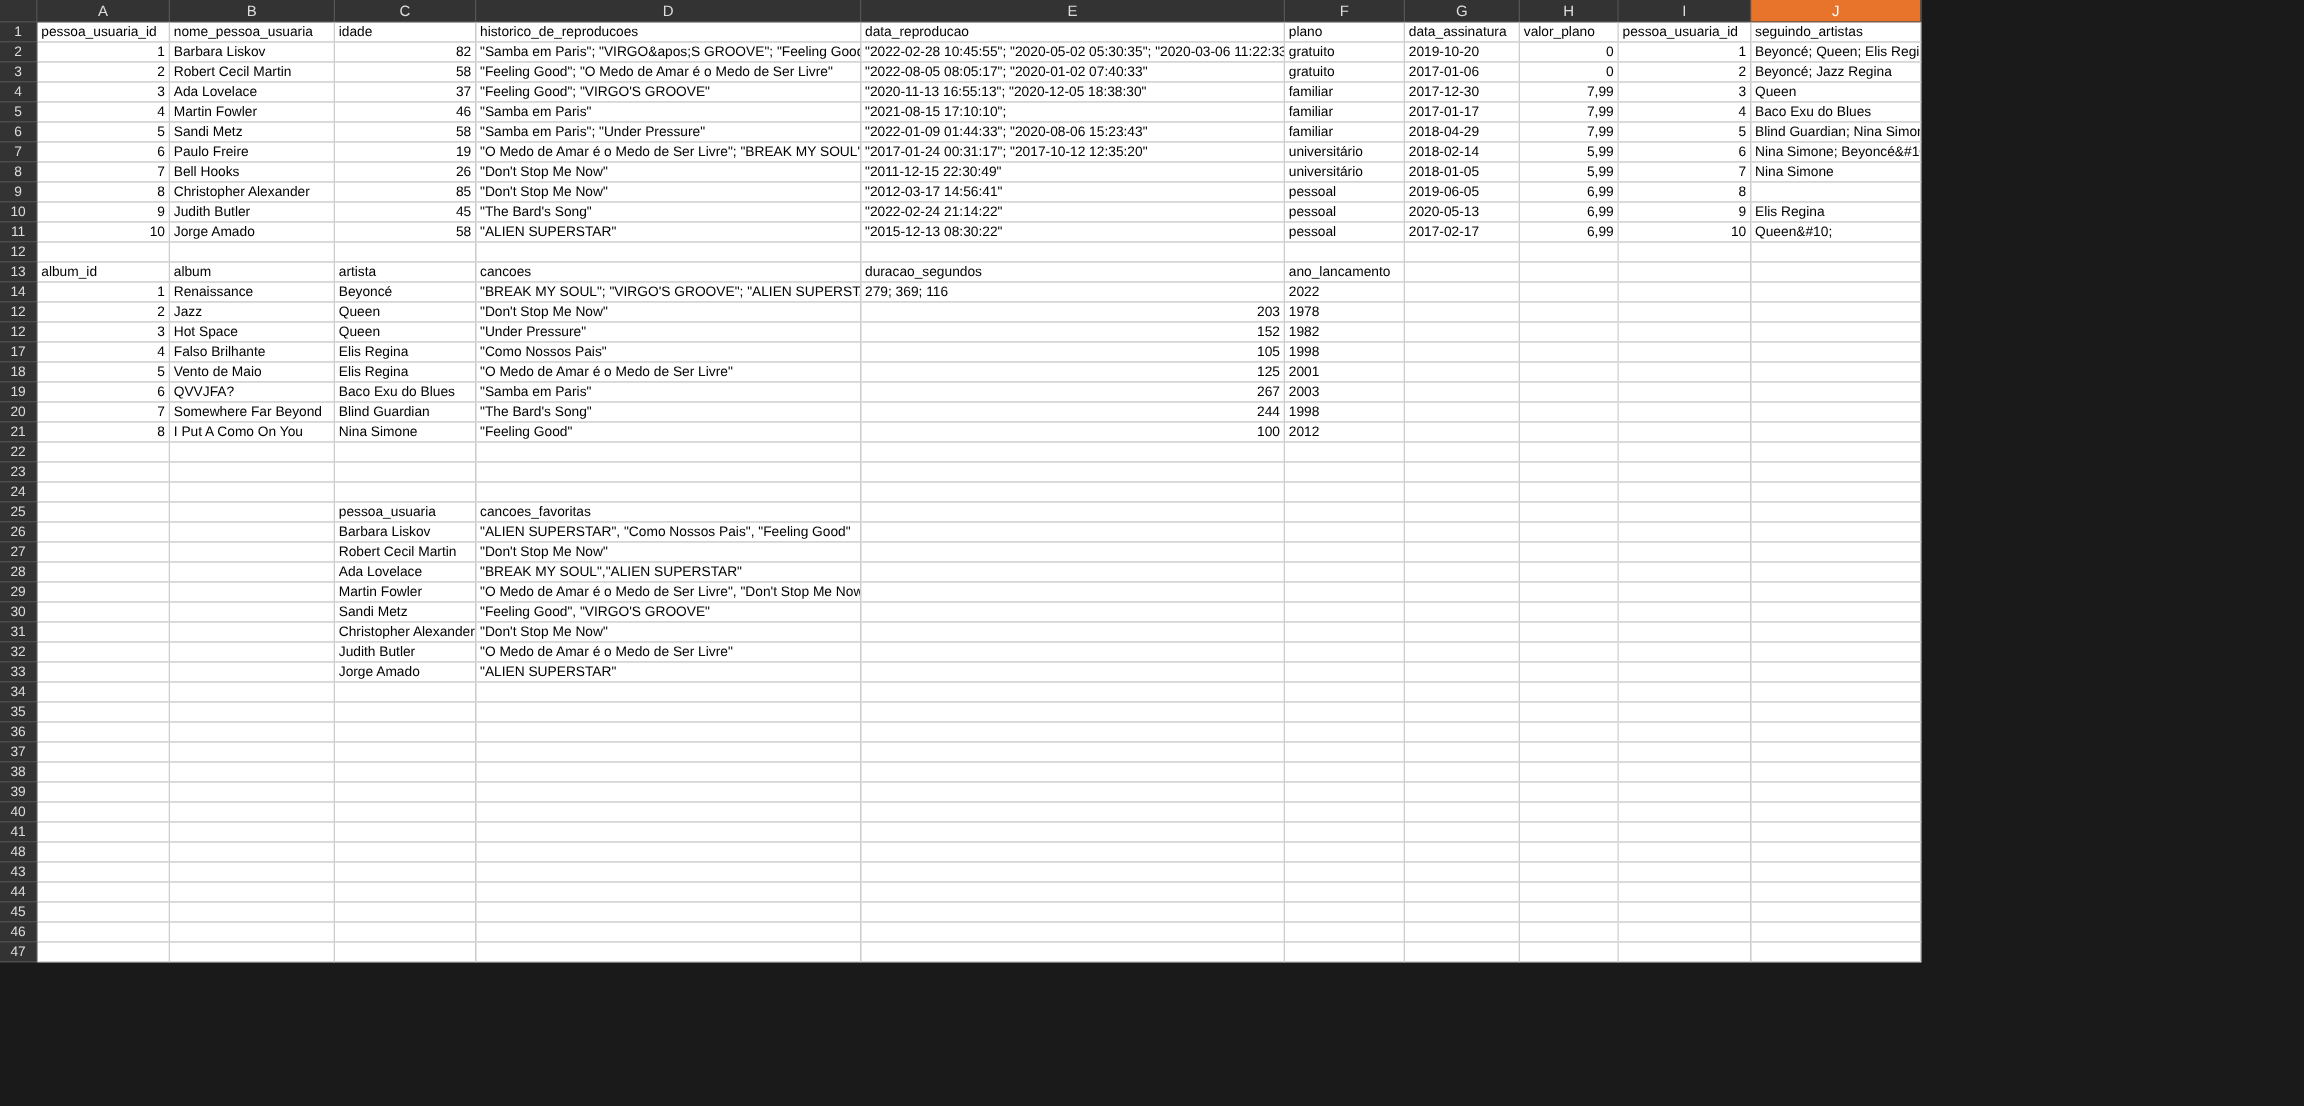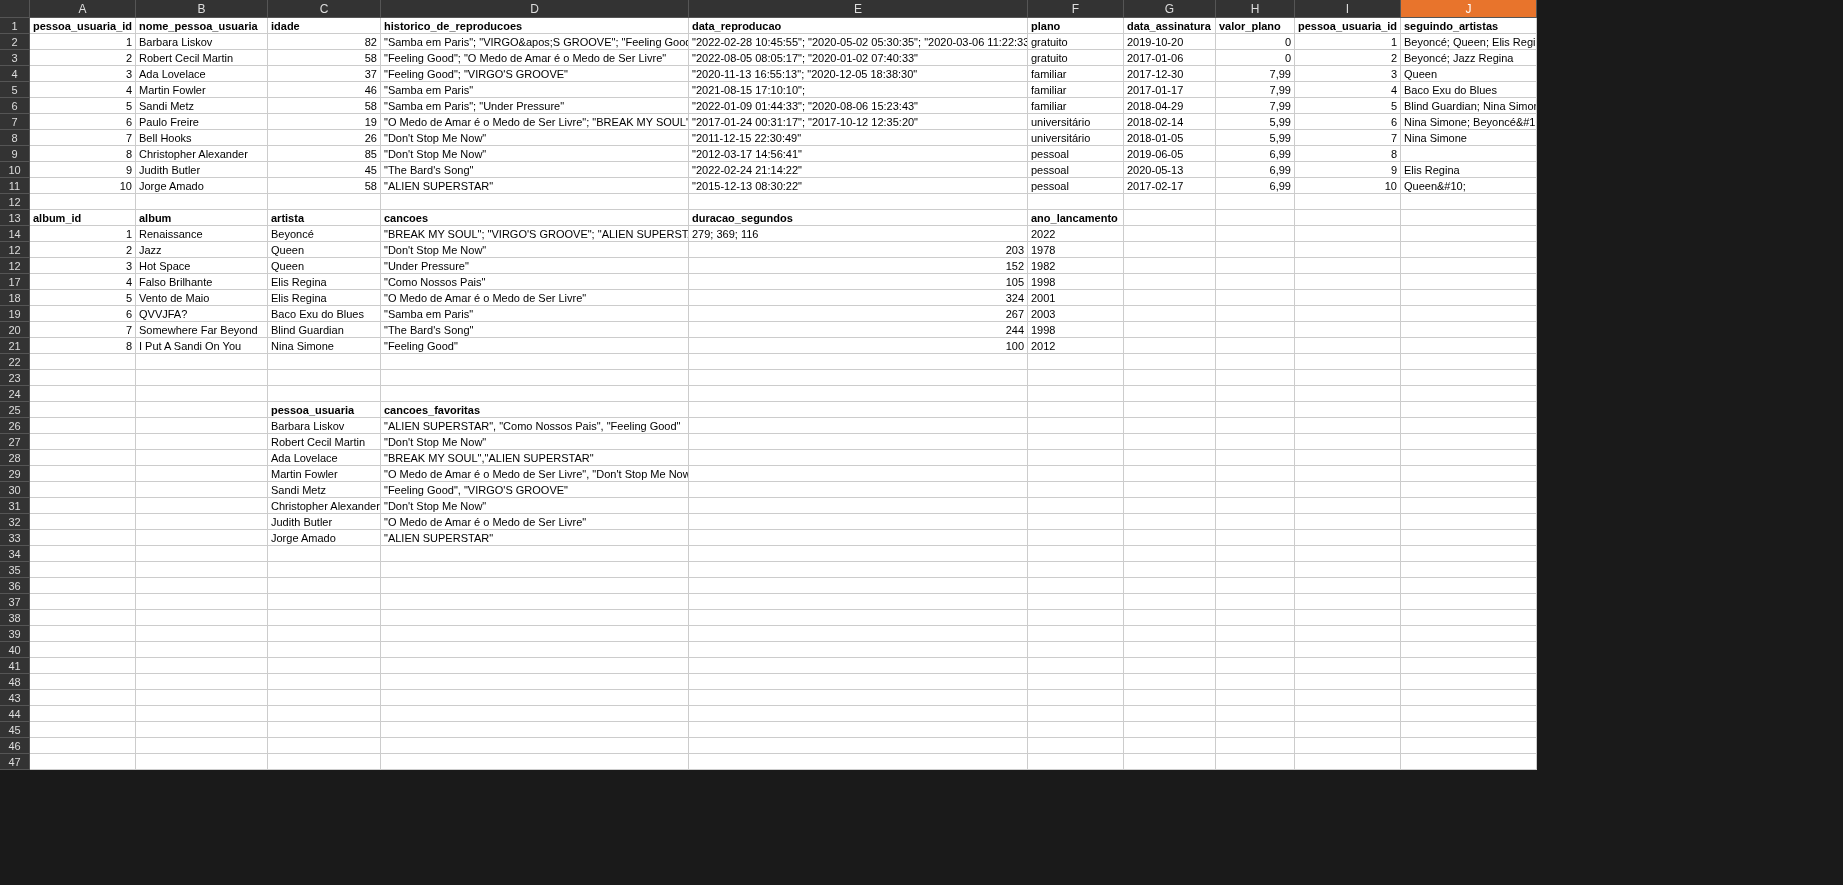--- a/index.html
+++ b/index.html
@@ -56,21 +56,21 @@
     border-bottom: 1px solid #ccc;
     padding: 1px 3px;
     height: 16px;
     line-height: 14px;
     font-size: 11px;
     white-space: nowrap;
     overflow: hidden;
     text-overflow: clip;
     cursor: cell;
   }
-  .cell.bold { font-weight: bold; }
+  .cell.bold { font-weight: normal; }
   .cell.right { text-align: right; }
 </style>
 </head>
 <body>
 
 <div class="spreadsheet" id="grid">
     <div class="corner"></div>
     <div class="col-header">A</div>
     <div class="col-header">B</div>
     <div class="col-header">C</div>
@@ -266,21 +266,21 @@
     <div class="cell">1998</div>
     <div class="cell"></div>
     <div class="cell"></div>
     <div class="cell"></div>
     <div class="cell"></div>
     <div class="row-header">18</div>
     <div class="cell right">5</div>
     <div class="cell">Vento de Maio</div>
     <div class="cell">Elis Regina</div>
     <div class="cell">"O Medo de Amar é o Medo de Ser Livre"</div>
-    <div class="cell right">324</div>
+    <div class="cell right">125</div>
     <div class="cell">2001</div>
     <div class="cell"></div>
     <div class="cell"></div>
     <div class="cell"></div>
     <div class="cell"></div>
     <div class="row-header">19</div>
     <div class="cell right">6</div>
     <div class="cell">QVVJFA?</div>
     <div class="cell">Baco Exu do Blues</div>
     <div class="cell">"Samba em Paris"</div>
@@ -296,21 +296,21 @@
     <div class="cell">Blind Guardian</div>
     <div class="cell">"The Bard's Song"</div>
     <div class="cell right">244</div>
     <div class="cell">1998</div>
     <div class="cell"></div>
     <div class="cell"></div>
     <div class="cell"></div>
     <div class="cell"></div>
     <div class="row-header">21</div>
     <div class="cell right">8</div>
-    <div class="cell">I Put A Sandi On You</div>
+    <div class="cell">I Put A Como On You</div>
     <div class="cell">Nina Simone</div>
     <div class="cell">"Feeling Good"</div>
     <div class="cell right">100</div>
     <div class="cell">2012</div>
     <div class="cell"></div>
     <div class="cell"></div>
     <div class="cell"></div>
     <div class="cell"></div>
     <div class="row-header">22</div>
     <div class="cell"></div>

